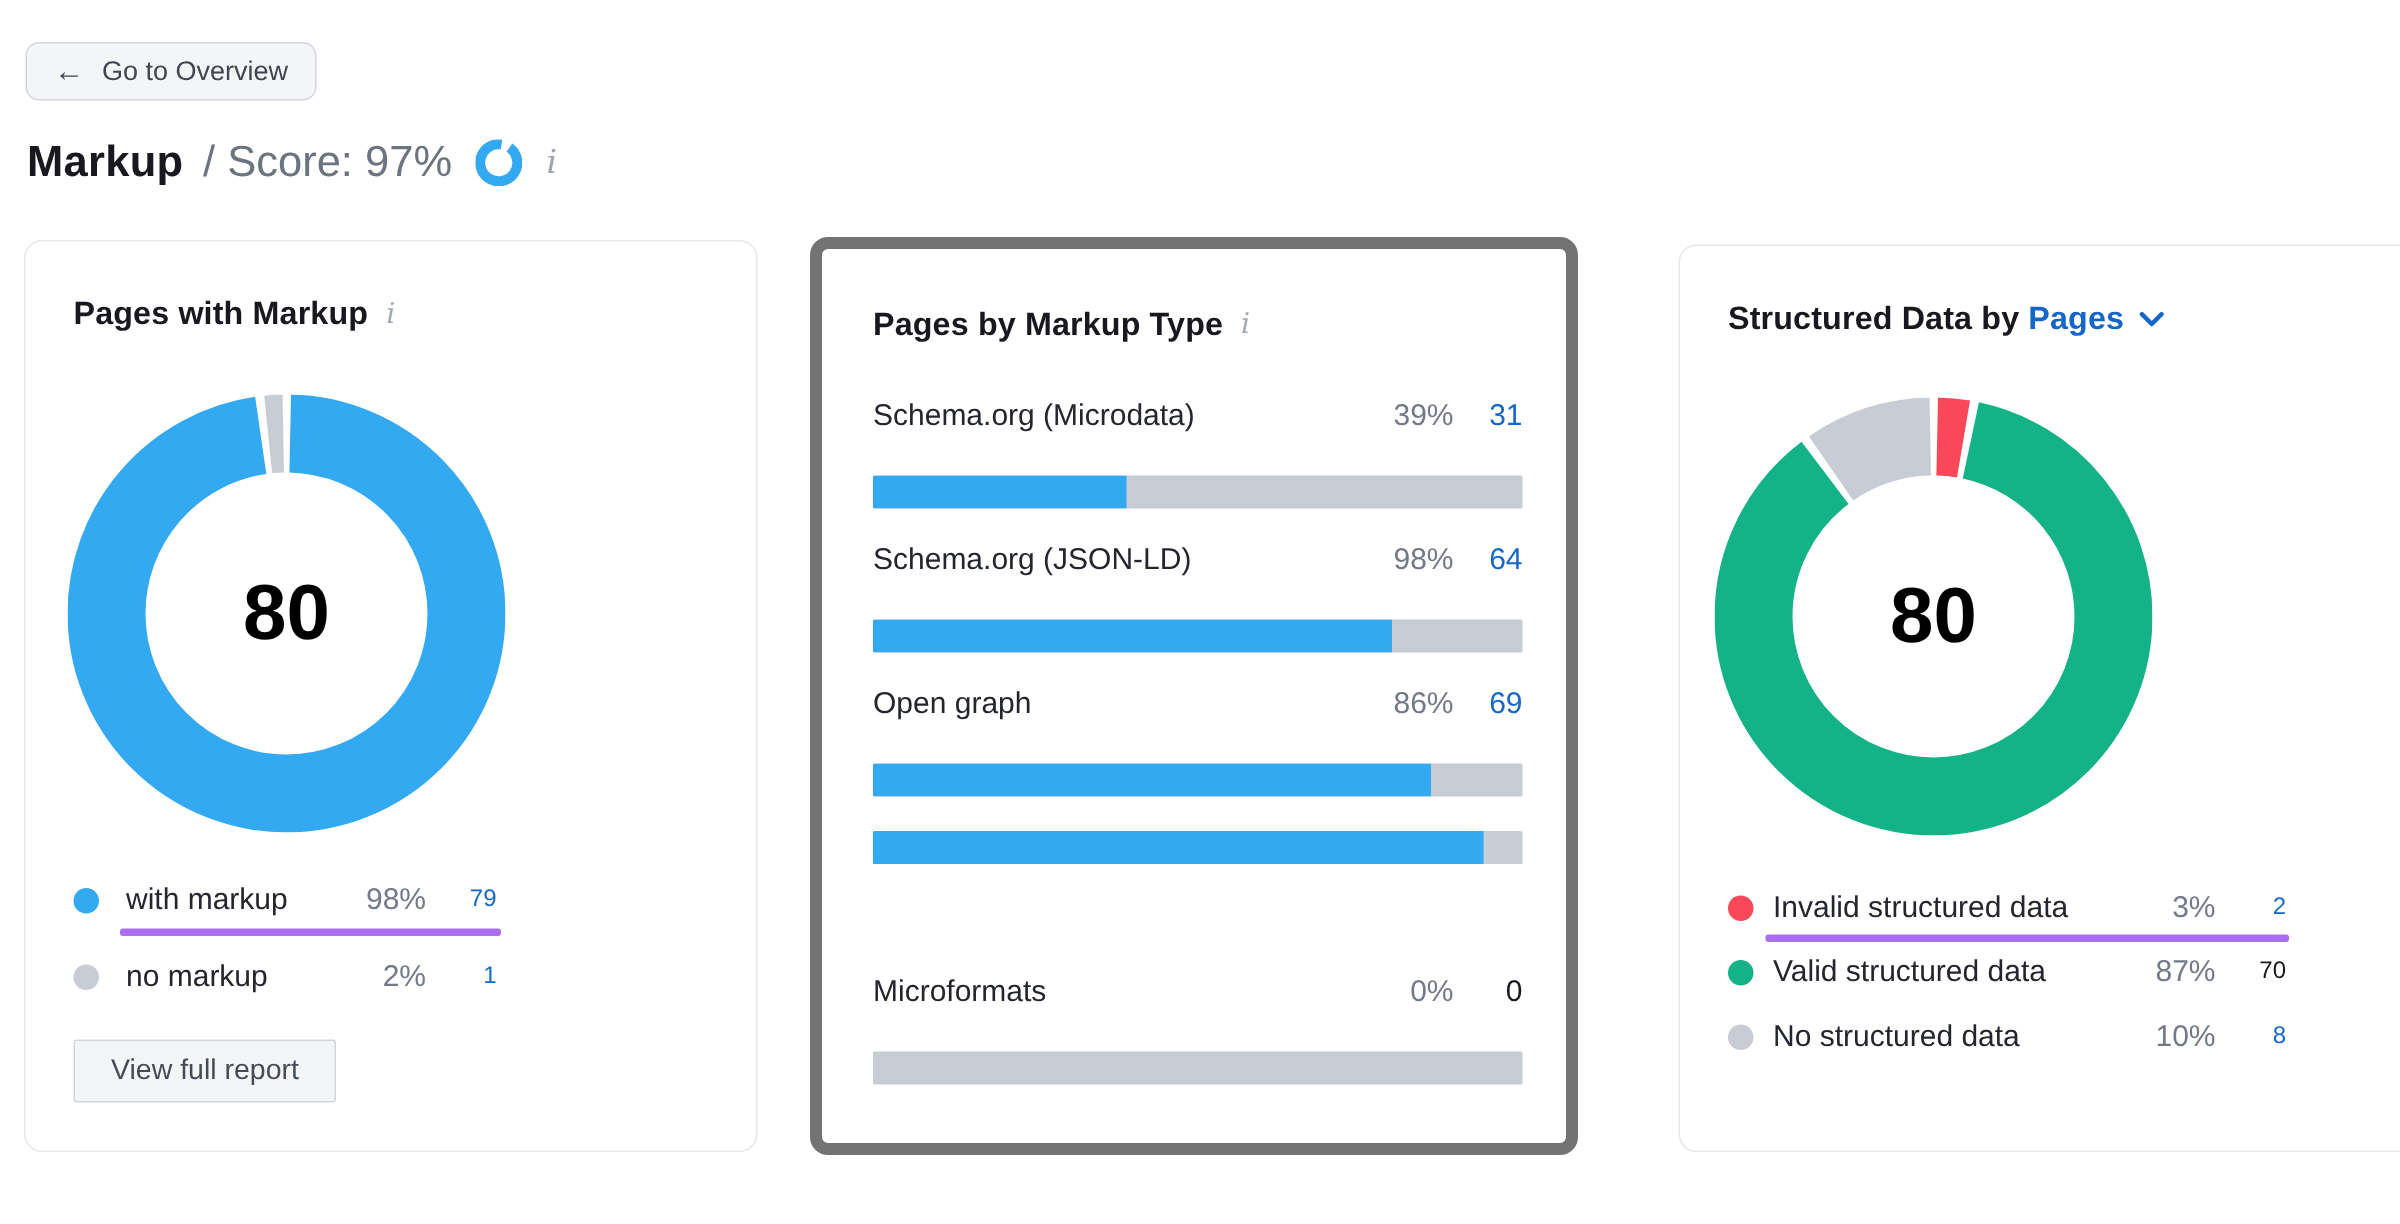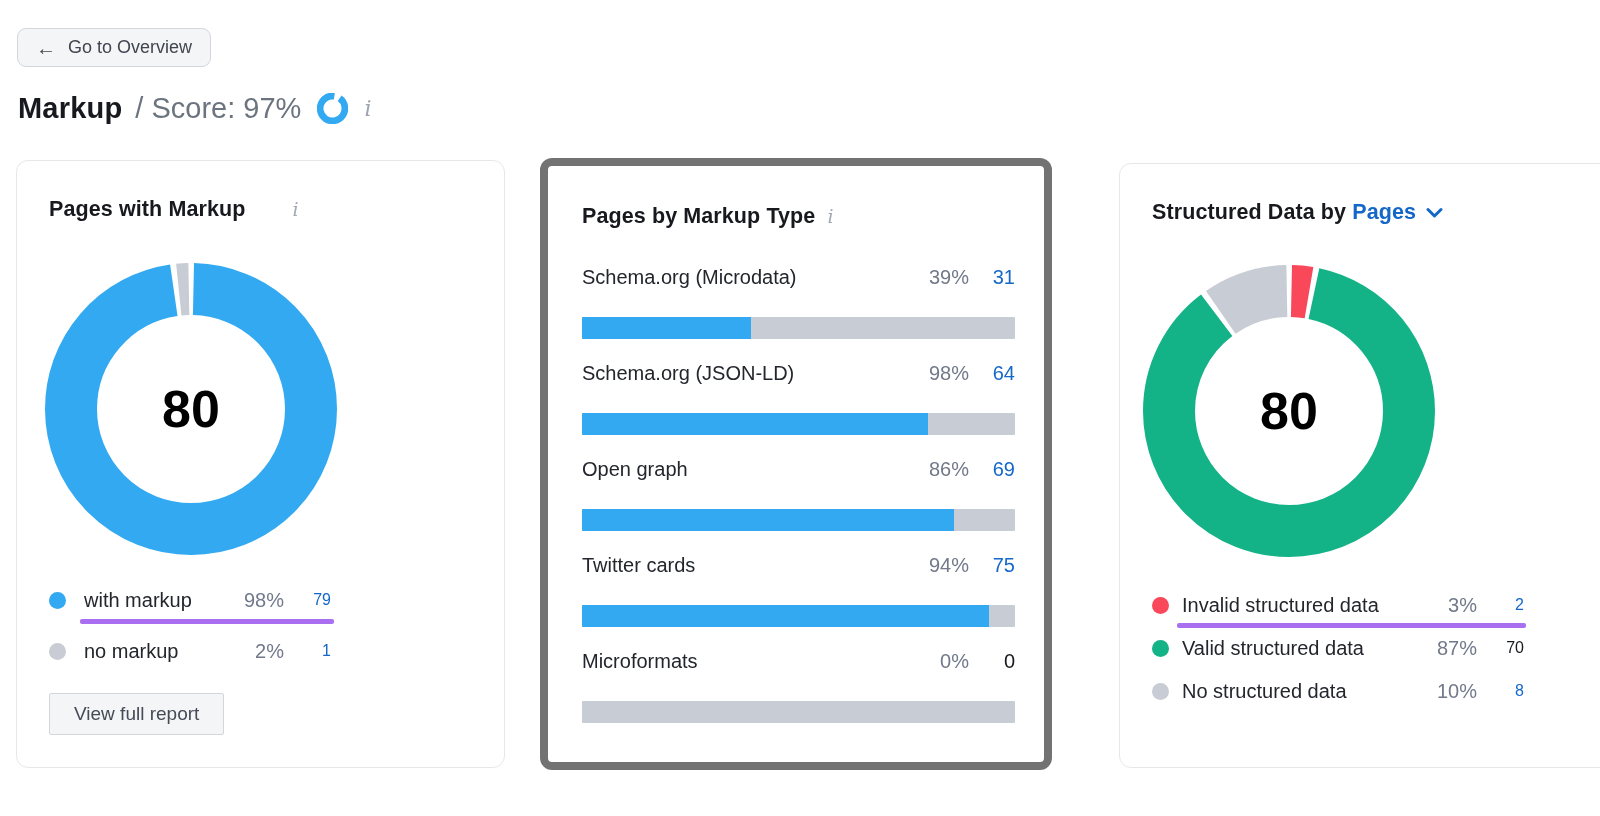--- a/index.html
+++ b/index.html
@@ -125,21 +125,21 @@
     <span class="h-score">/ Score: 97%</span>
     <svg class="score-ring" width="31" height="31" viewBox="0 0 30 30">
       <circle cx="15" cy="15" r="12" fill="none" stroke="#33A9F1" stroke-width="6.5" stroke-dasharray="69.4 75.4" transform="rotate(-55 15 15)"></circle>
     </svg>
     <span class="info-i">i</span>
   </div>
 
   <div class="cards">
 
     <section class="card card1">
-      <div class="card-title-row" style="left:32px; top:36px;gap:35px;">
+      <div class="card-title-row" style="left:32px; top:36px;">
         <h2>Pages with Markup</h2>
         <span class="info-i sm">i</span>
       </div>
       <div class="donut-wrap" style="left:28px; top:102px;">
         <svg width="292" height="292" viewBox="0 0 292 292">
             <circle cx="146" cy="146" r="120" fill="none" stroke="#33A9F1" stroke-width="52" stroke-dasharray="733.9025921243193 753.9822368615503" stroke-dashoffset="-2.5" transform="rotate(-90 146 146)"></circle>
             <circle cx="146" cy="146" r="120" fill="none" stroke="#C8CCD4" stroke-width="52" stroke-dasharray="10.079644737231007 753.9822368615503" stroke-dashoffset="-741.4025921243193" transform="rotate(-90 146 146)"></circle>
           </svg>
         <div class="donut-total">80</div>
       </div>
@@ -196,25 +196,20 @@
               <span class="blabel">Open graph</span>
               <span class="bpct">86%</span>
               <a class="bcount">69</a>
             </div>
             <div class="bar">
                 <div class="bar-fill" style="width: 86%;"></div>
               </div>
           </div>
 
           <div class="brow">
-            <div class="brow-head">
-              <span class="blabel">Twitter cards</span>
-              <span class="bpct">94%</span>
-              <a class="bcount">75</a>
-            </div>
             <div class="bar">
                 <div class="bar-fill" style="width: 94%;"></div>
               </div>
           </div>
 
           <div class="brow">
             <div class="brow-head">
               <span class="blabel">Microformats</span>
               <span class="bpct">0%</span>
               <a class="bcount plain">0</a>

